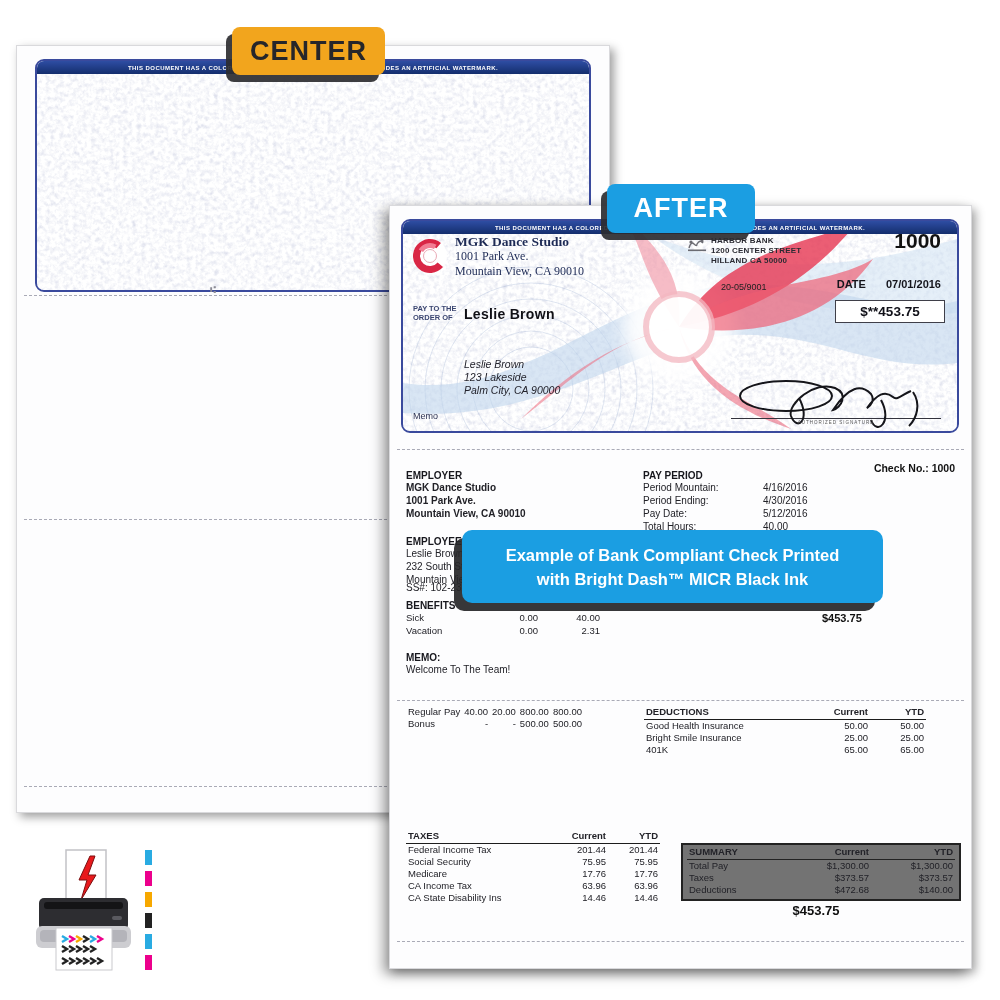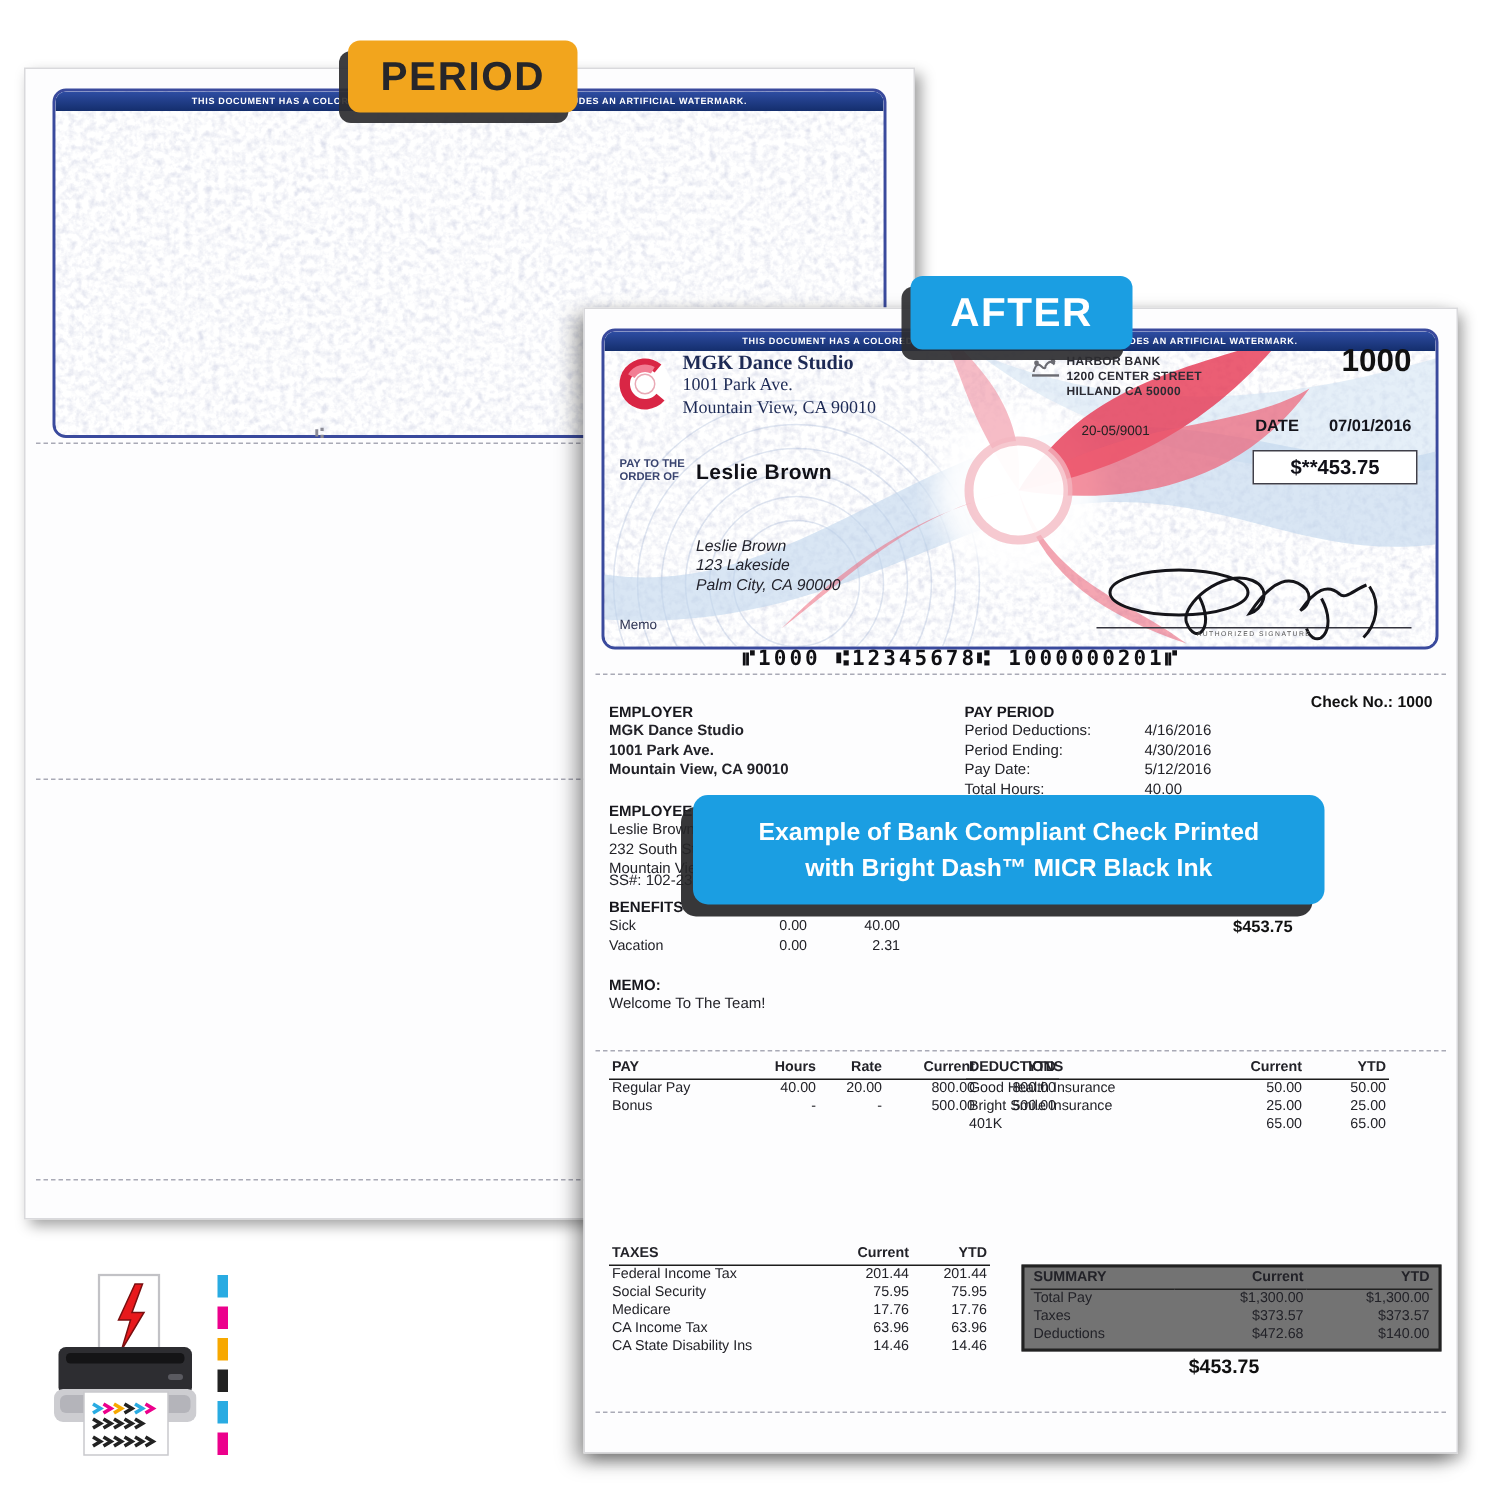--- a/index.html
+++ b/index.html
@@ -123,21 +123,21 @@
         <rect width="100%" height="100%" filter="url(#marbleF)"></rect>
       </svg>
     <div class="banner">THIS DOCUMENT HAS A COLORED BACKGROUND AND THE BACK SIDE INCLUDES AN ARTIFICIAL WATERMARK.</div>
   </div>
   <div class="cutmark" style="left:193px;top:238px;">⑆</div>
   <div class="dash" style="top:249px;"></div>
   <div class="dash" style="top:473px;"></div>
   <div class="dash" style="top:740px;"></div>
 </div>
 
-<div class="sticker" id="before-sticker">PERIOD</div>
+<div class="sticker" id="before-sticker">CENTER</div>
 
 <div class="page" id="after-page">
 
   <div class="check" id="after-check">
     <svg class="marble">
         <rect width="100%" height="100%" filter="url(#marbleF)"></rect>
       </svg>
 
     <svg class="check-art" viewBox="0 0 554 210" preserveAspectRatio="none">
       <g opacity="0.28" stroke="#8fa5cc" fill="none" stroke-width="1">
@@ -218,36 +218,35 @@
           <path d="M68,28 C80,50 66,62 60,46 C56,34 84,10 104,18 C118,24 110,38 102,40 C118,16 130,14 140,24 C144,30 140,36 136,38 C146,24 154,20 162,27 C166,31 172,24 180,21" stroke="#15151a" fill="none" stroke-width="2"></path>
           <path d="M150,30 C162,52 146,66 140,50" stroke="#15151a" fill="none" stroke-width="2"></path>
           <path d="M182,22 C190,34 186,48 178,56" stroke="#15151a" fill="none" stroke-width="2"></path>
         </svg>
         <div class="sig-line"></div>
         <div class="sig-caption">AUTHORIZED SIGNATURE</div>
       </div>
     </div>
   </div>
 
-  <div class="micr">⑈1000 ⑆12345678⑆ 1000000201⑈</div>
   <div class="dash" style="top:243px;"></div>
 
   <div class="check-no">Check No.: 1000</div>
 
   <div id="employer-block">
     <div class="stub-label">EMPLOYER</div>
     <div class="stub-text">MGK Dance Studio</div>
     <div class="stub-text">1001 Park Ave.</div>
     <div class="stub-text">Mountain View, CA 90010</div>
   </div>
 
   <div id="pay-period-block">
     <div class="stub-label">PAY PERIOD</div>
     <div class="pp-row">
-        <span class="pp-label">Period Deductions:</span>
+        <span class="pp-label">Period Mountain:</span>
         <span>4/16/2016</span>
       </div>
     <div class="pp-row">
         <span class="pp-label">Period Ending:</span>
         <span>4/30/2016</span>
       </div>
     <div class="pp-row">
         <span class="pp-label">Pay Date:</span>
         <span>5/12/2016</span>
       </div>
@@ -283,27 +282,20 @@
 
   <div id="memo-block">
     <div class="stub-label">MEMO:</div>
     <div class="stub-text">Welcome To The Team!</div>
   </div>
 
   <div class="dash" style="top:494px;"></div>
 
   <table class="t" id="pay-table">
     <tbody>
-        <tr class="th">
-      <td style="width:88px">PAY</td>
-      <td class="r" style="width:44px">Hours</td>
-      <td class="r" style="width:40px">Rate</td>
-      <td class="r" style="width:58px">Current</td>
-      <td class="r" style="width:50px">YTD</td>
-    </tr>
     <tr>
           <td>Regular Pay</td>
           <td class="r">40.00</td>
           <td class="r">20.00</td>
           <td class="r">800.00</td>
           <td class="r">800.00</td>
         </tr>
     <tr>
           <td>Bonus</td>
           <td class="r">-</td>

